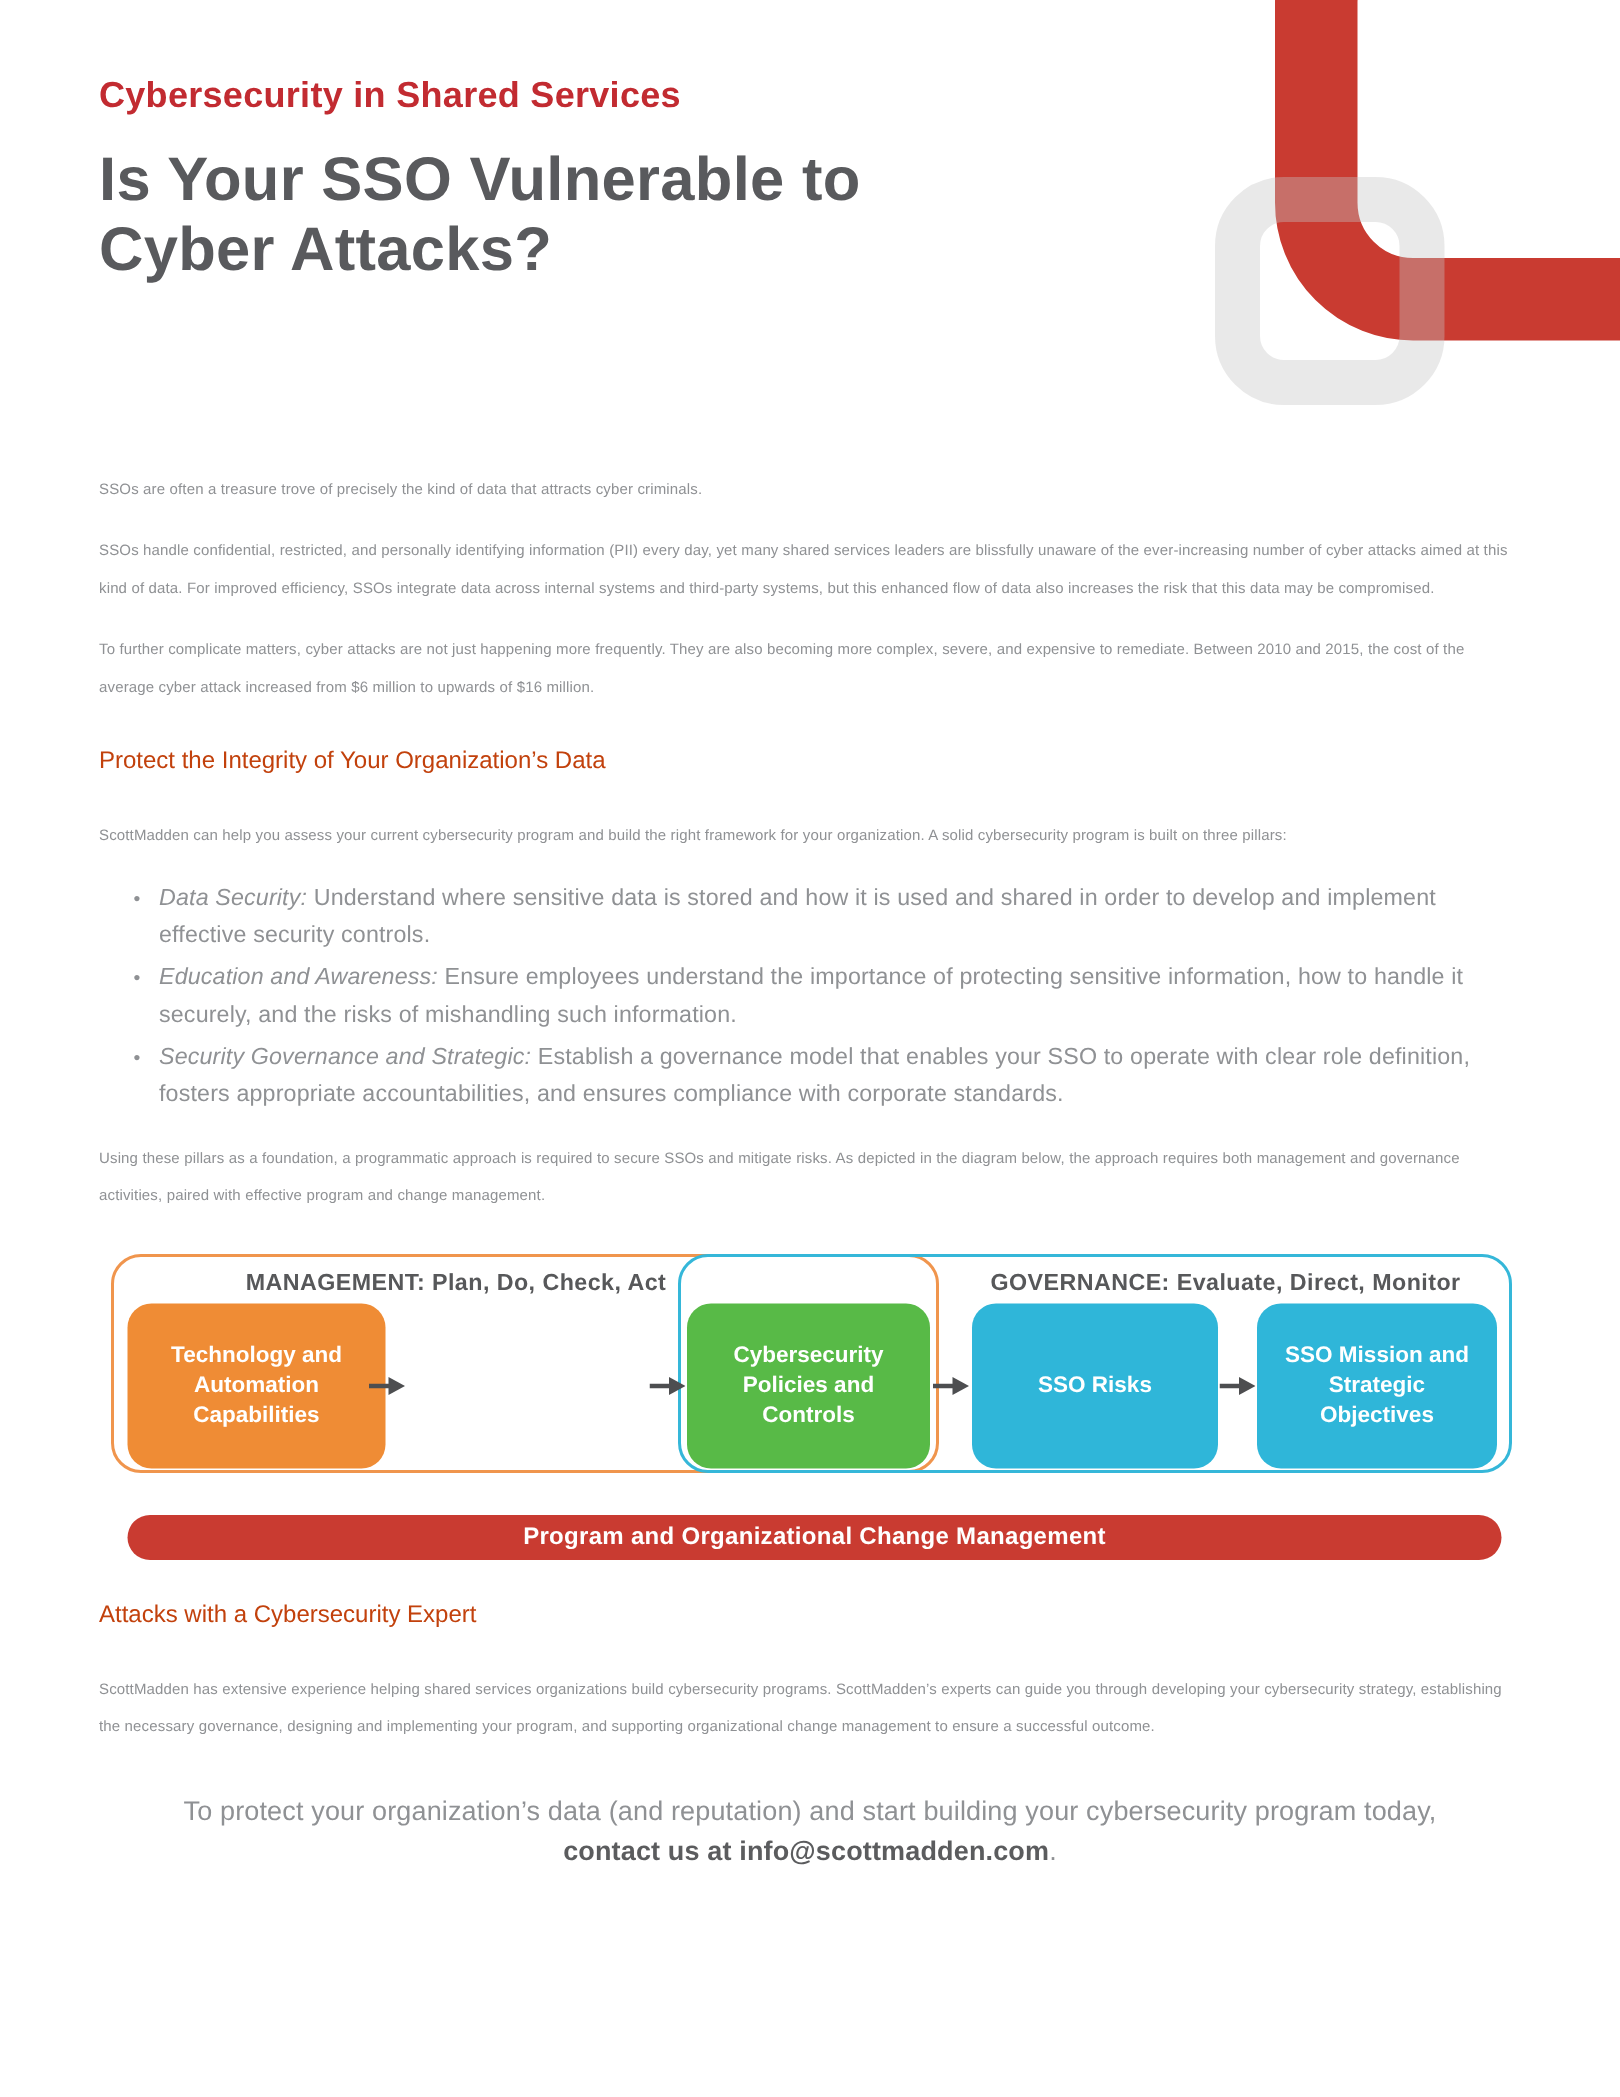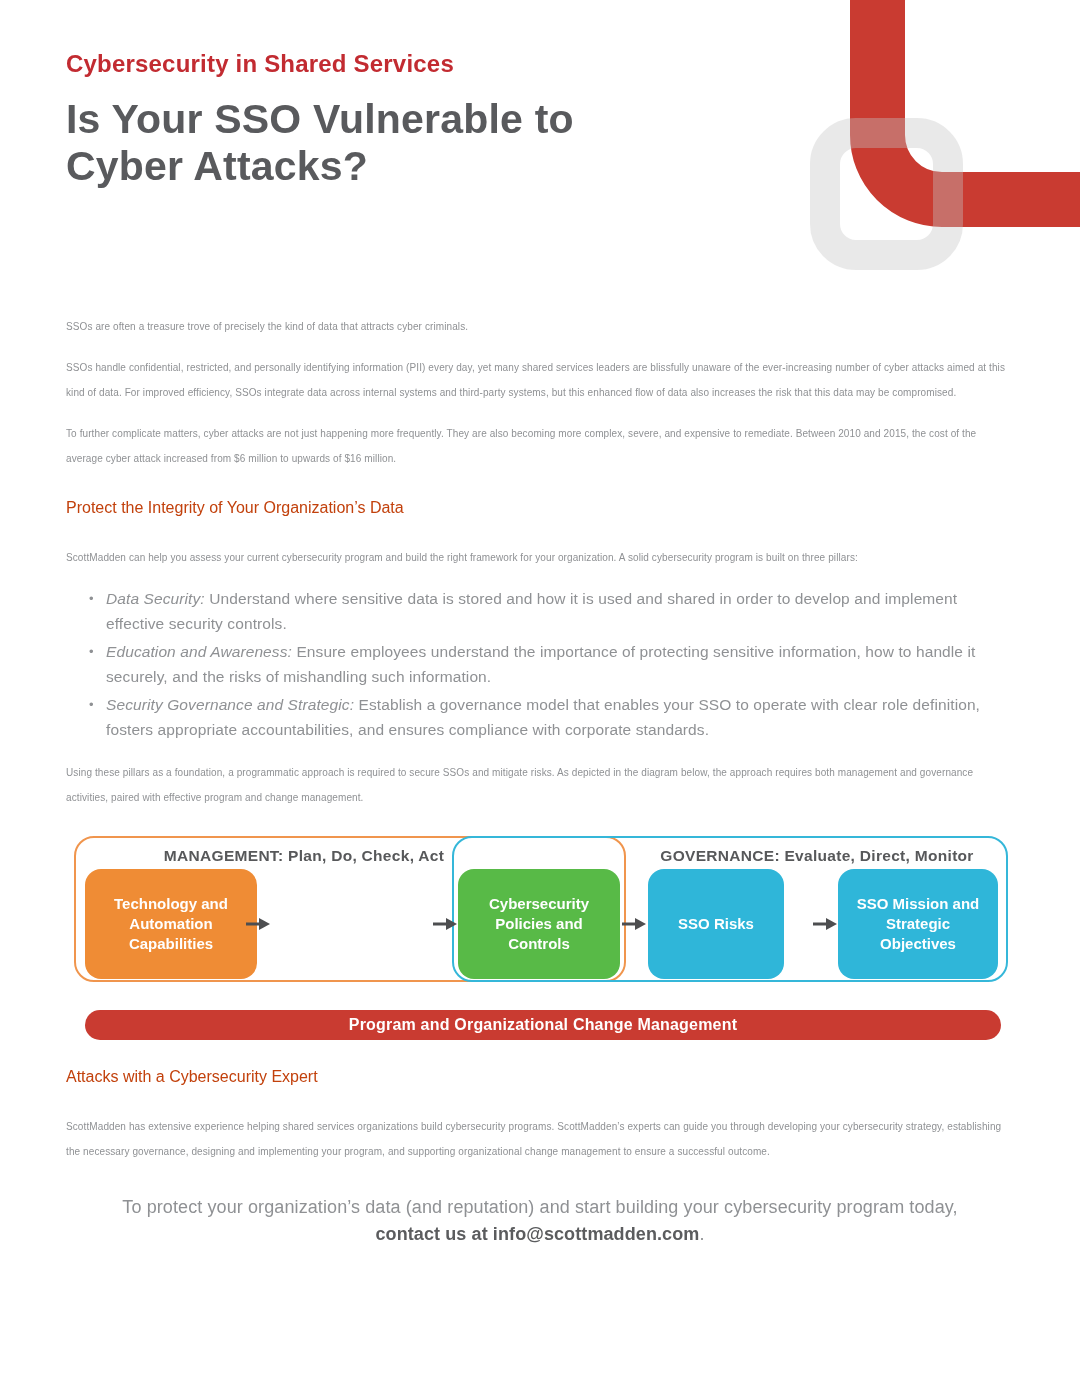--- a/index.html
+++ b/index.html
@@ -44,21 +44,21 @@
   .glm { left:10px;  width:380px;margin-left:38px; }
   .glg { left:560px; width:382px; }
   .dbox {
     position:absolute; top:33px; height:110px; border-radius:16px; color:#ffffff;
     font-weight:bold; font-size:15px; line-height:20px; display:flex; align-items:center;
     justify-content:center; text-align:center; padding:0 10px; box-sizing:border-box;
   }
   .b1 { left:19px;  width:172px; background:#EF8C35; }
   .b2 { left:204px; width:162px; background:#EF8C35; }
   .b3 { left:392px; width:162px; background:#58BA47; }
-  .b4 { left:582px; width:136px; background:#2FB6D9; }
+  .b4 { left:582px; width:164px; background:#2FB6D9; }
   .b5 { left:772px; width:160px; background:#2FB6D9; }
   .arrow { position:absolute; top:81px; width:24px; height:14px; }
   .a1 { left:180px; } .a2 { left:367px; } .a3 { left:556px; } .a4 { left:747px; }
 
   .banner {
     margin:24px 0 0 19px; width:916px; height:30px; border-radius:15px; background:#C93B31;
     color:#ffffff; font-weight:bold; font-size:16px; display:flex; align-items:center;
     justify-content:center; letter-spacing:.2px;
   }
 

